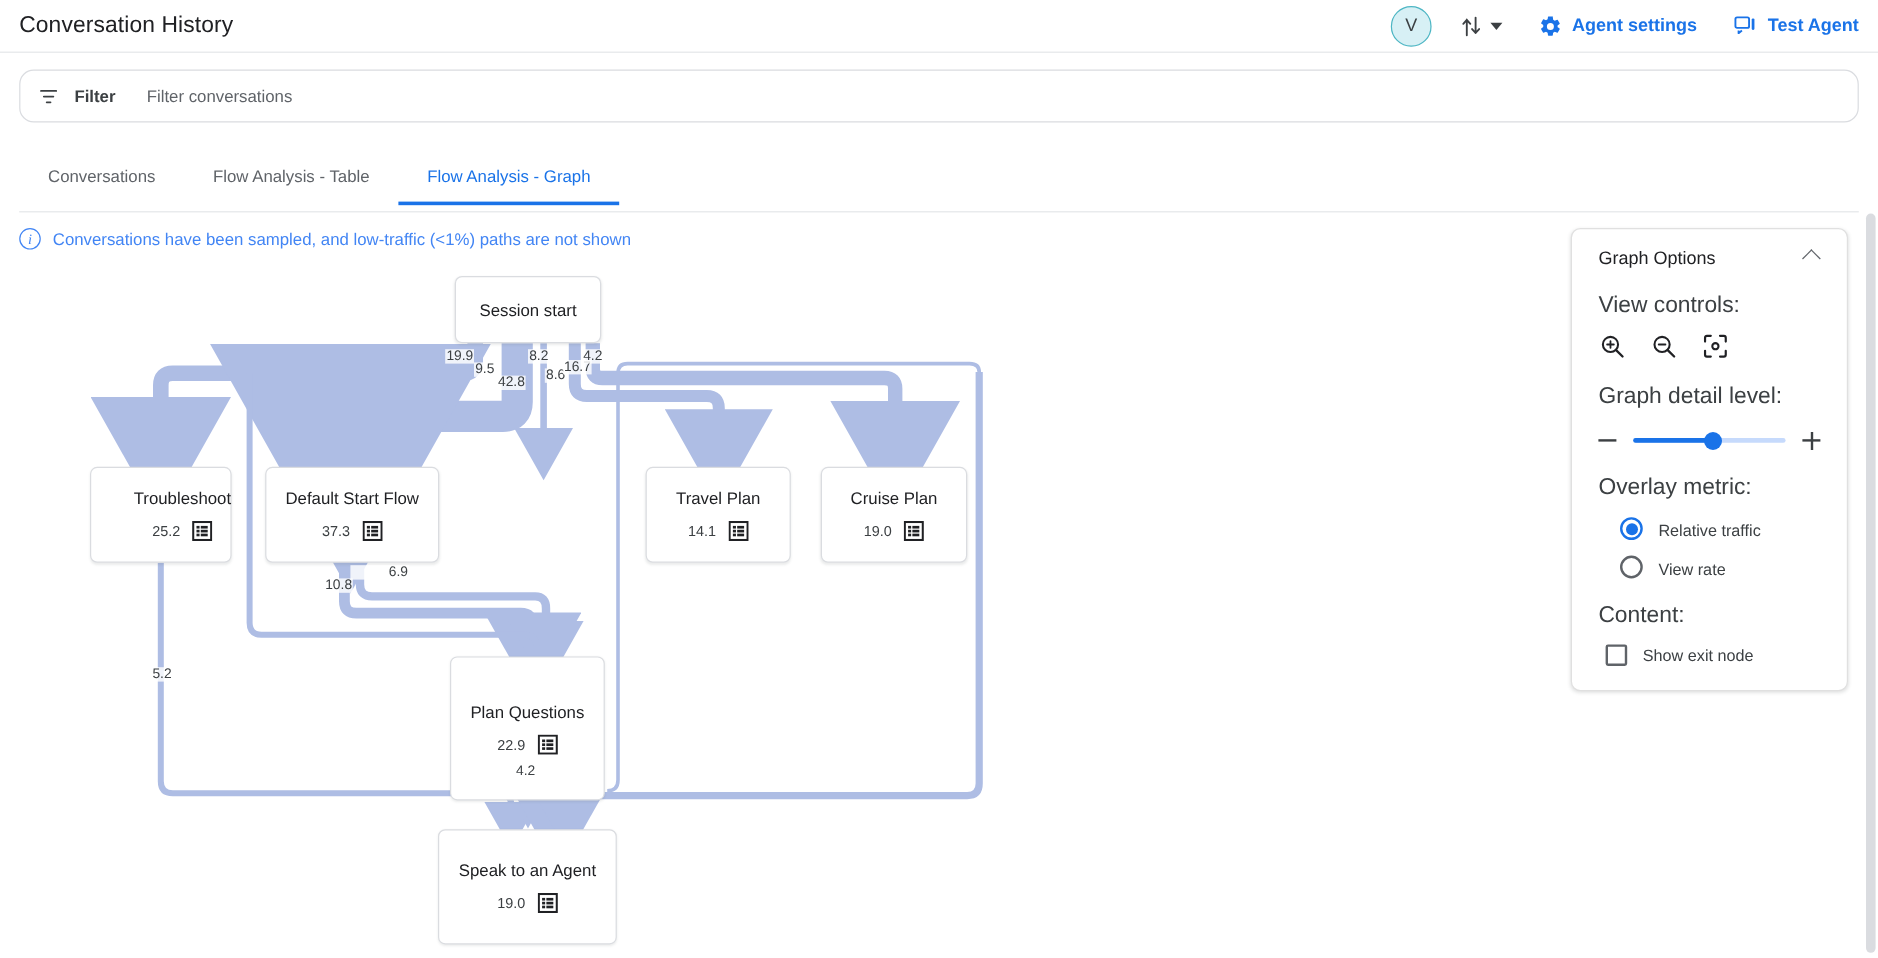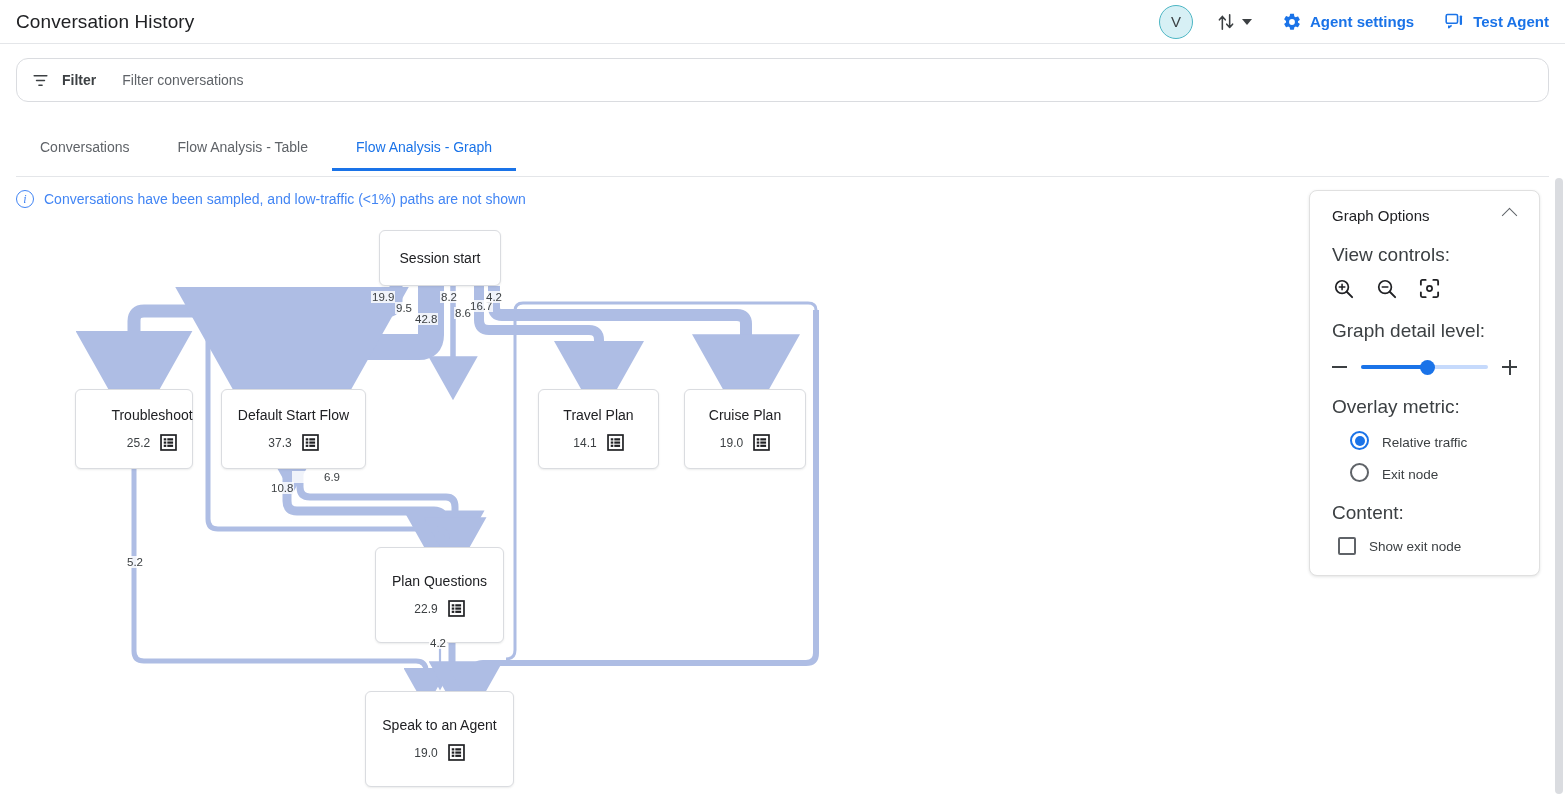--- a/index.html
+++ b/index.html
@@ -313,21 +313,21 @@
           <rect x="4.4" y="5" width="3" height="2.6" fill="#202124"></rect>
             <rect x="8.6" y="5" width="6.8" height="2.6" fill="#202124"></rect>
           <rect x="4.4" y="8.8" width="3" height="2.6" fill="#202124"></rect>
             <rect x="8.6" y="8.8" width="6.8" height="2.6" fill="#202124"></rect>
           <rect x="4.4" y="12.6" width="3" height="2.6" fill="#202124"></rect>
             <rect x="8.6" y="12.6" width="6.8" height="2.6" fill="#202124"></rect>
         </svg>
       </div>
     </div>
 
-    <div class="node" style="left:324px; top:332px; width:129px; height:96px;">
+    <div class="node" style="left:324px; top:332px; width:129px; height:120px;">
       <div class="node-label">Plan Questions</div>
       <div class="node-meta">
         <span class="node-val">22.9</span>
         <svg class="list-icon" width="17" height="17" viewBox="0 0 20 20">
           <rect x="1.2" y="1.2" width="17.6" height="17.6" fill="none" stroke="#202124" stroke-width="2"></rect>
           <rect x="4.4" y="5" width="3" height="2.6" fill="#202124"></rect>
             <rect x="8.6" y="5" width="6.8" height="2.6" fill="#202124"></rect>
           <rect x="4.4" y="8.8" width="3" height="2.6" fill="#202124"></rect>
             <rect x="8.6" y="8.8" width="6.8" height="2.6" fill="#202124"></rect>
           <rect x="4.4" y="12.6" width="3" height="2.6" fill="#202124"></rect>
@@ -401,21 +401,21 @@
       <span class="plus"></span>
     </div>
 
     <div class="opt-sub">Overlay metric:</div>
     <div class="radio-row">
       <span class="radio checked"></span>
       <span class="radio-label">Relative traffic</span>
     </div>
     <div class="radio-row">
       <span class="radio"></span>
-      <span class="radio-label">Exit node</span>
+      <span class="radio-label">View rate</span>
     </div>
 
     <div class="opt-sub">Content:</div>
     <div class="check-row">
       <span class="checkbox"></span>
       <span class="radio-label">Show exit node</span>
     </div>
   </div>
 
   <div class="scrollbar-track">

